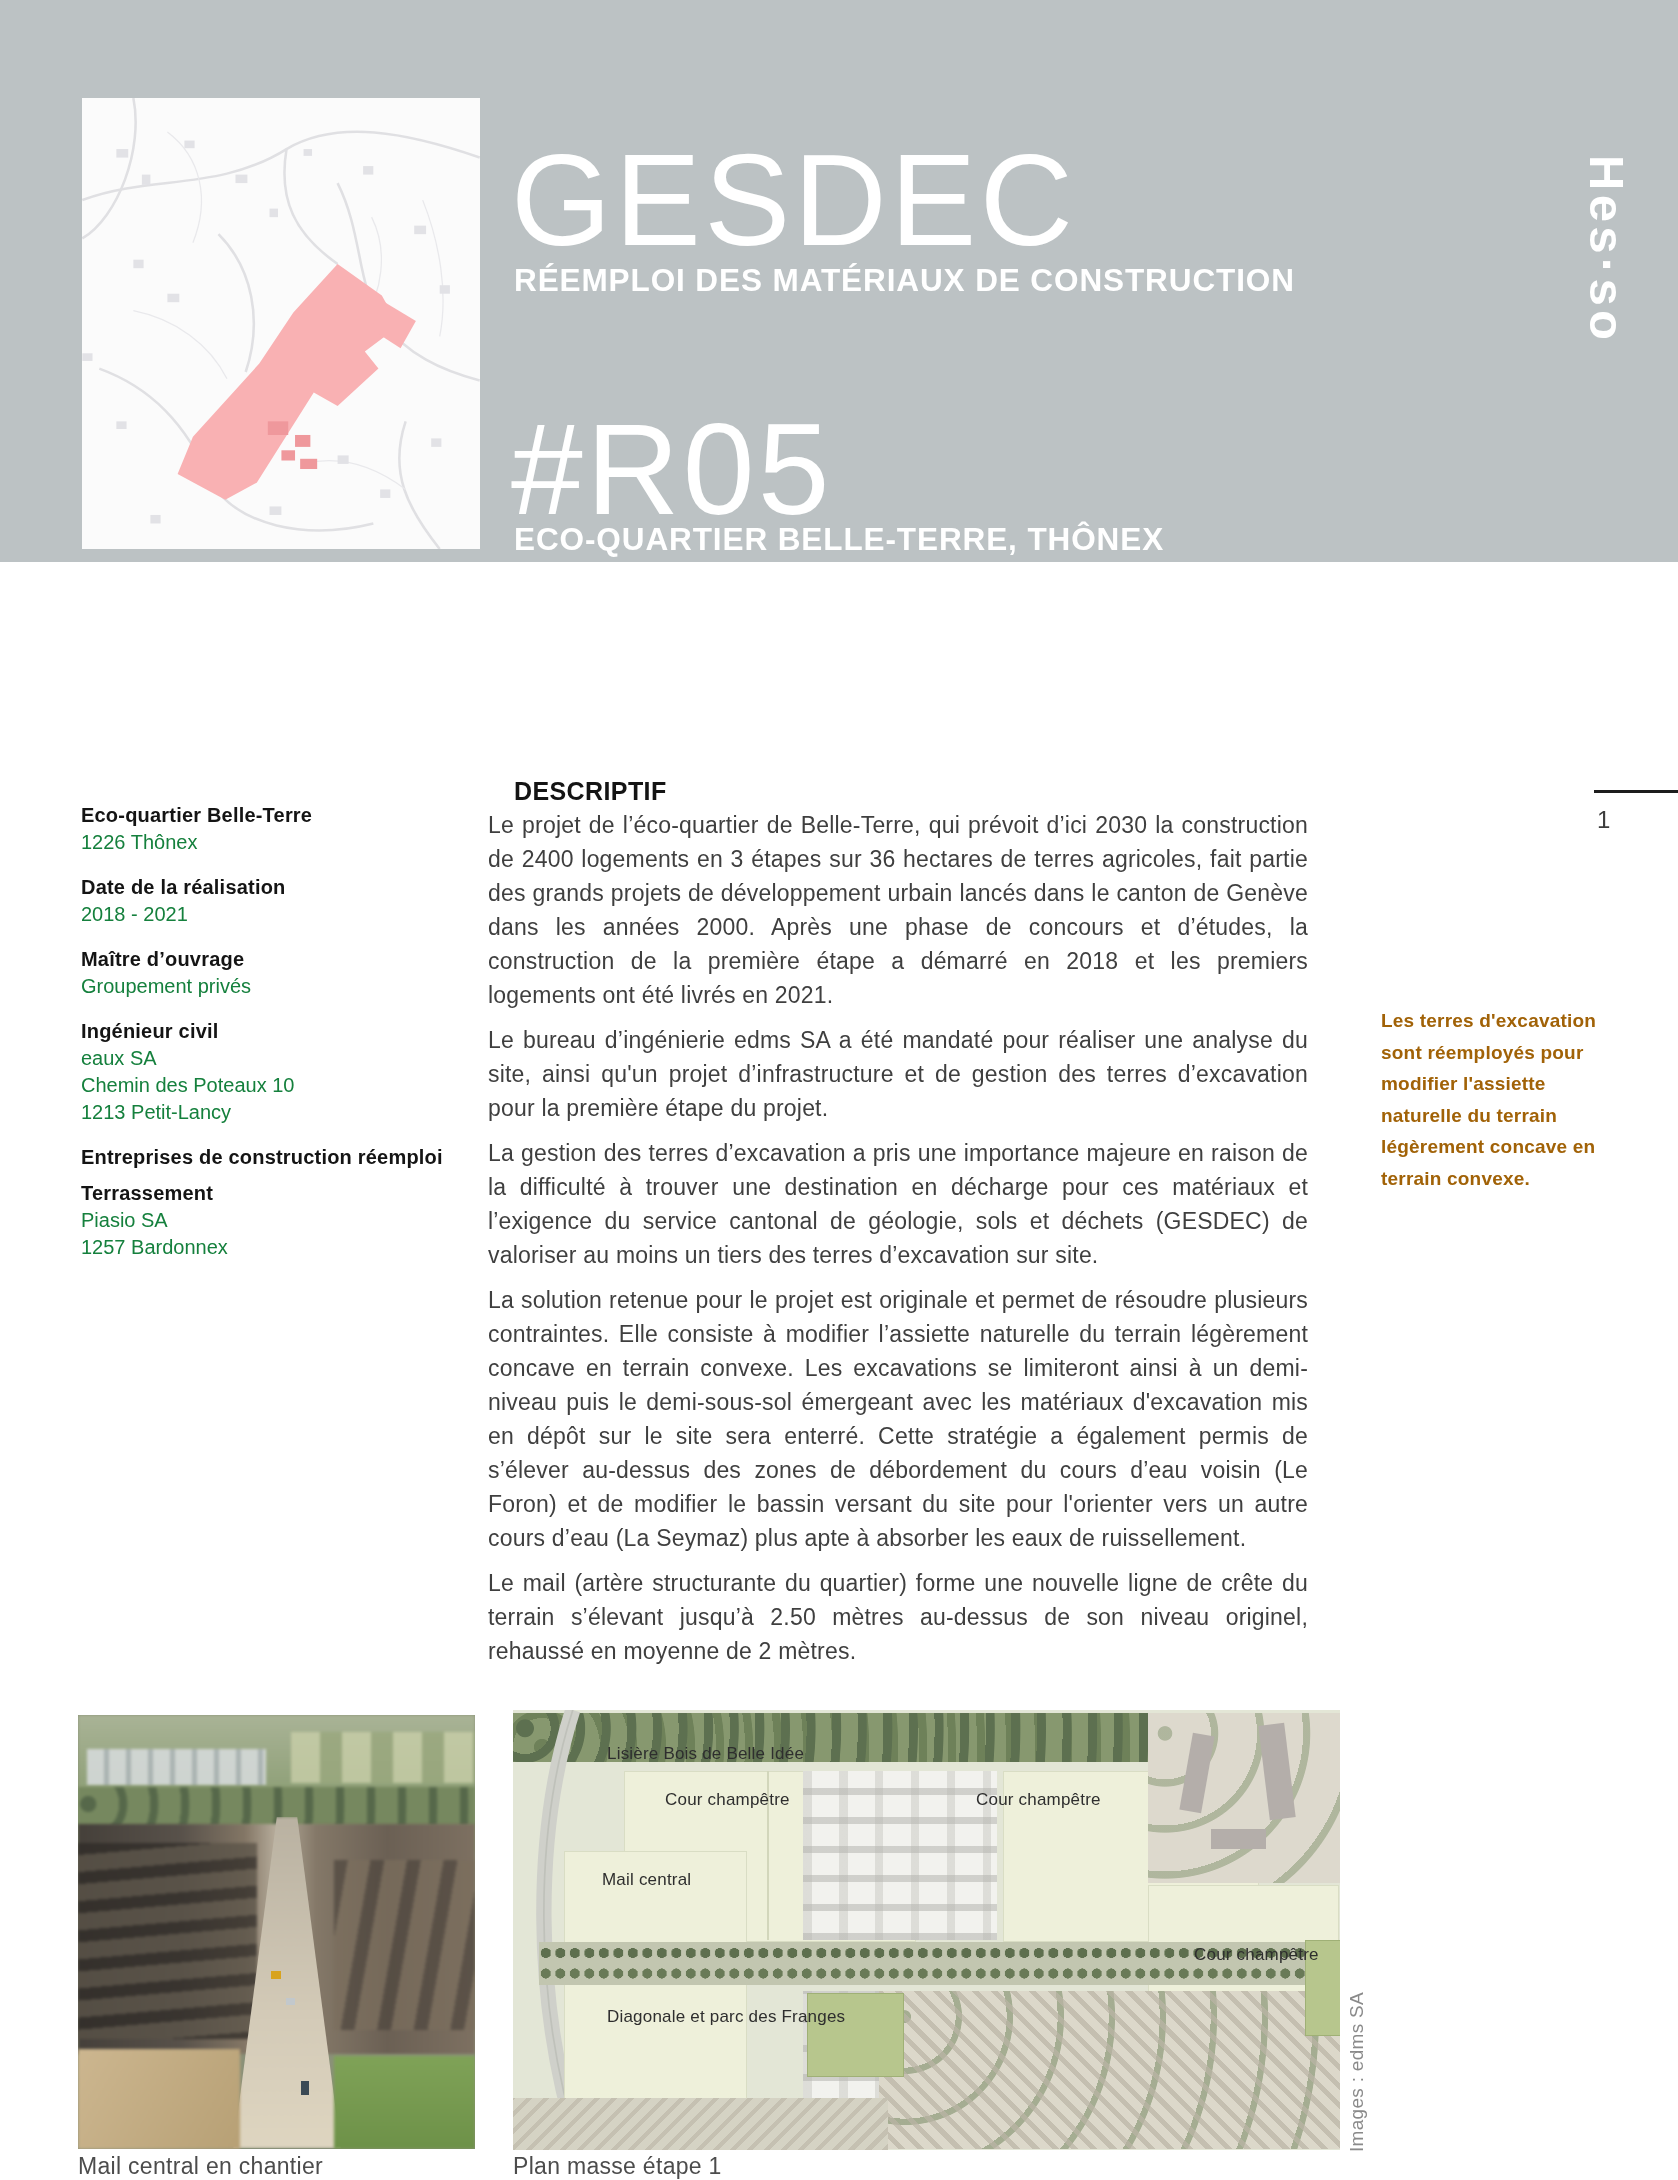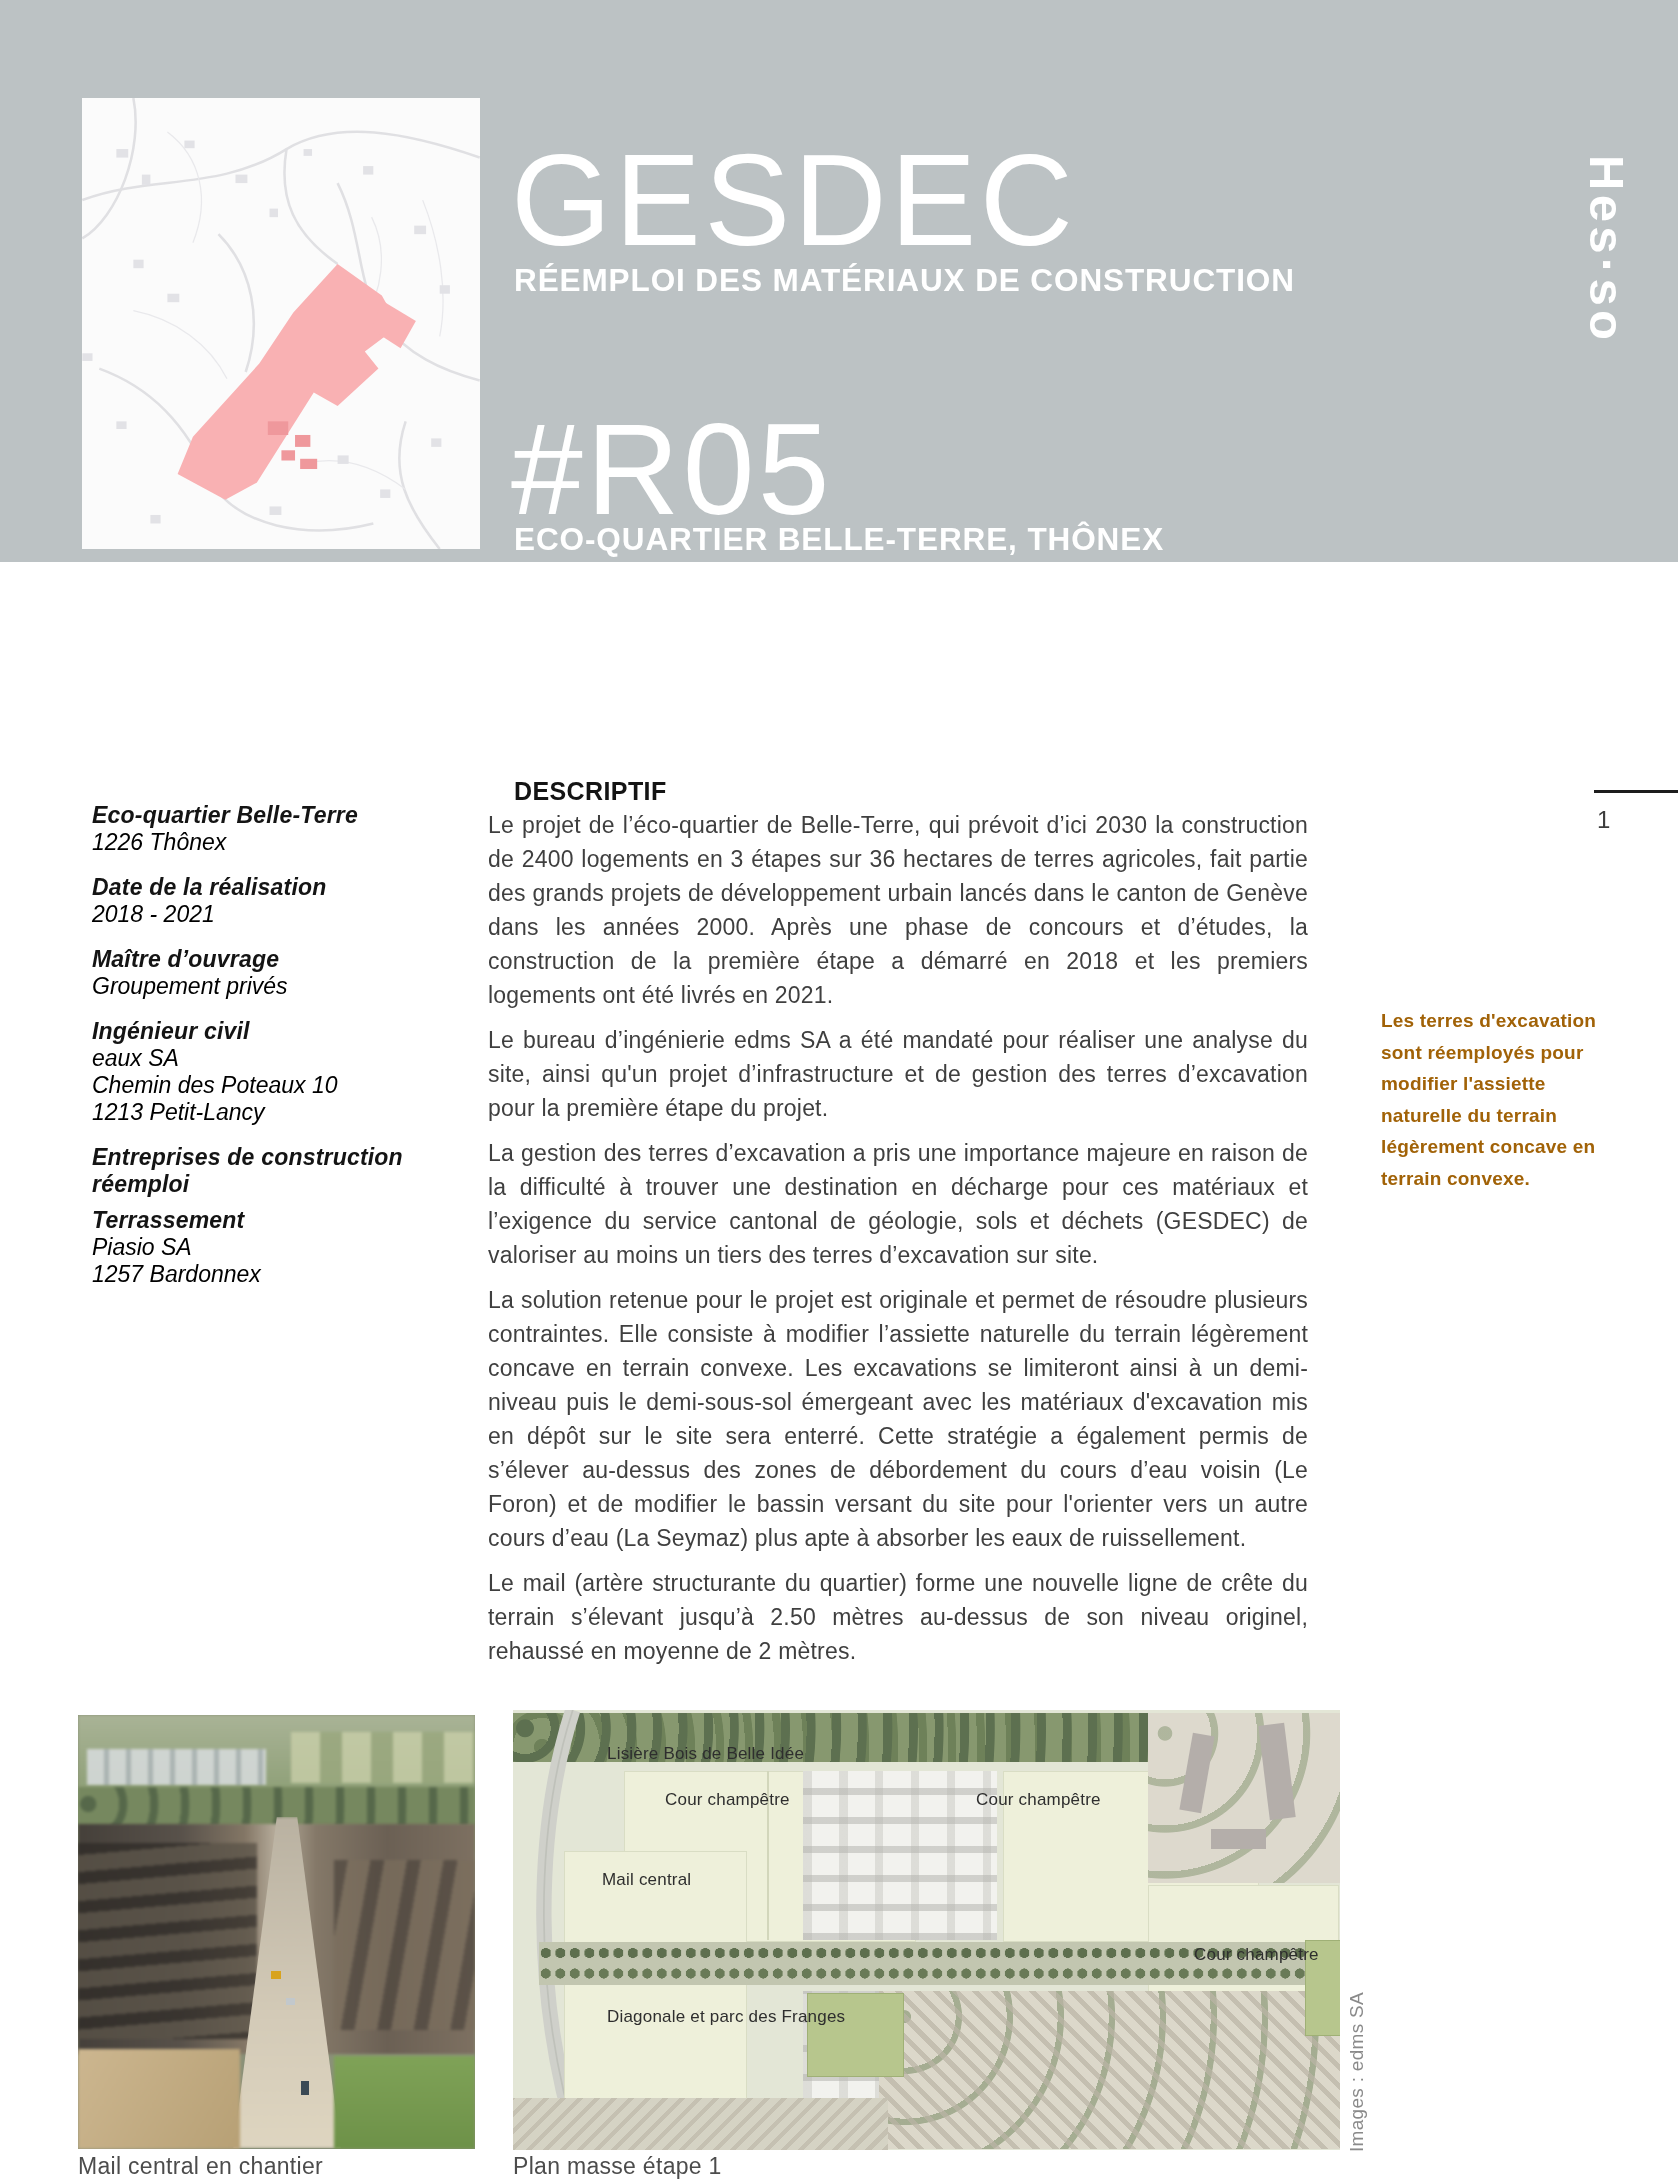--- a/index.html
+++ b/index.html
@@ -13,25 +13,25 @@
   #map-figure svg{display:block;}
   .title-big{color:#ffffff;font-weight:200;font-size:129px;letter-spacing:3.4px;line-height:1;}
   #remco-title{left:511px;top:136px;}
   #remco-subtitle{left:514px;top:262px;color:#ffffff;font-weight:bold;font-size:31.5px;letter-spacing:0.9px;}
   #r05-title{left:511px;top:390px;margin-top:15px;}
   #r05-subtitle{left:514px;top:521px;color:#ffffff;font-weight:bold;font-size:31.5px;letter-spacing:0.9px;}
   #hesso-logo{left:1635px;top:155px;transform:rotate(90deg);transform-origin:left top;
               color:#ffffff;font-weight:bold;font-size:49px;letter-spacing:4.3px;white-space:nowrap;}
 
   
-  #info-col{left:92px;top:802px;width:409px;color:#3f3f3f;font-size:23px;line-height:27px;font-style:italic;}
+  #info-col{left:81px;top:802px;width:409px;color:#3f3f3f;font-size:20px;line-height:27px;}
   .info-group{margin-bottom:18px;}
   .info-group.tight{margin-bottom:8.5px;}
   .info-title{font-weight:bold;color:#141414;letter-spacing:0.2px;}
-  .info-line{color:#000000;}
+  .info-line{color:#15803d;}
 
   
   #descriptif-heading{left:514px;top:777px;font-size:25px;font-weight:bold;color:#141414;letter-spacing:0.4px;}
   #descriptif-body{left:488px;top:808px;width:820px;}
   #descriptif-body p{margin:0 0 11px 0;font-size:23px;line-height:34px;color:#3f3f3f;
                      text-align:justify;letter-spacing:0.2px;}
 
   
   #page-rule{left:1594px;top:790px;width:84px;height:3.4px;background:#1d1d1d;}
   #page-number{left:1597px;top:806px;font-size:24px;color:#3c3c3c;}

